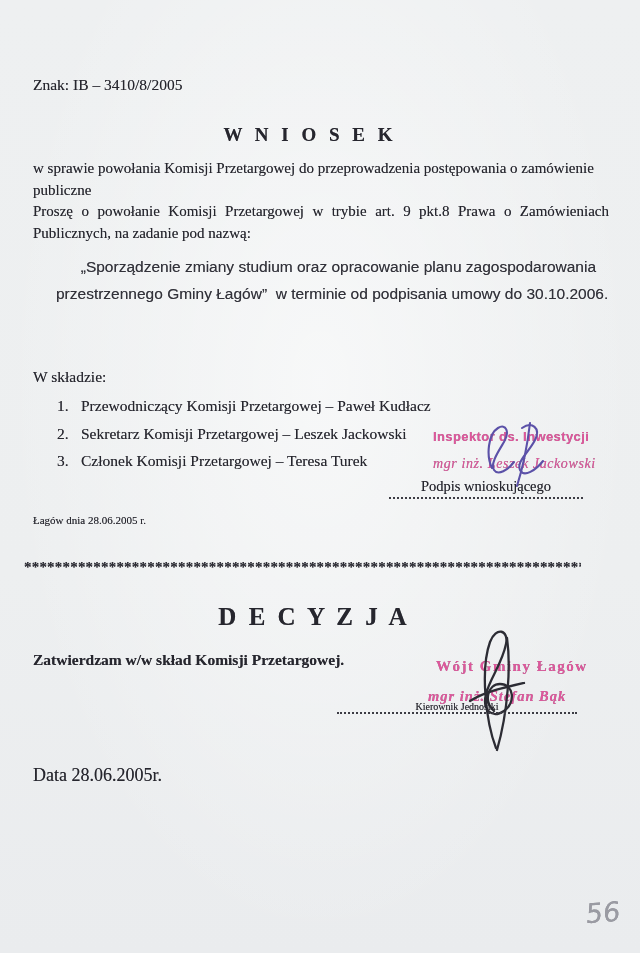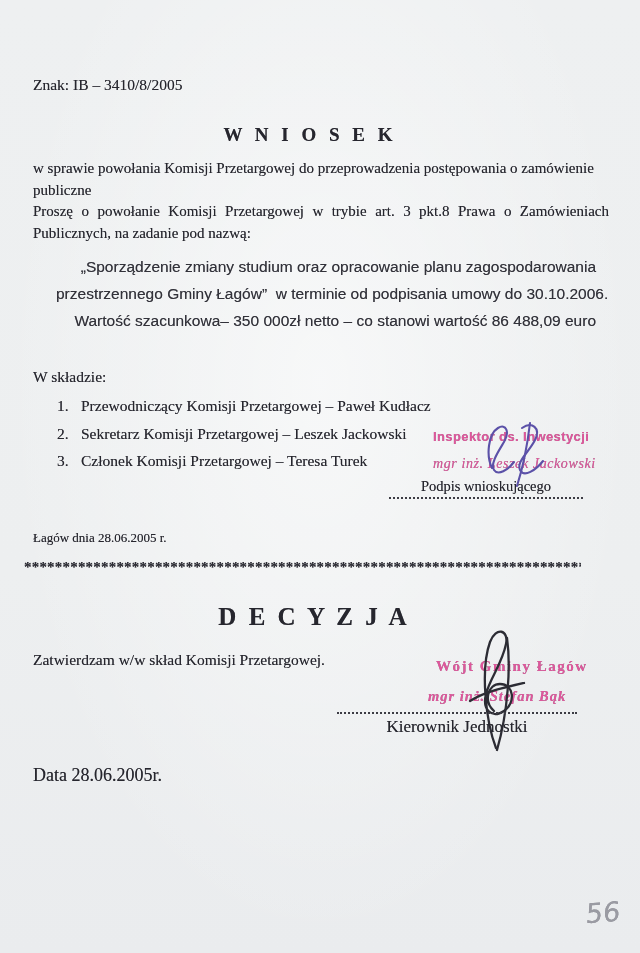--- a/index.html
+++ b/index.html
@@ -46,52 +46,51 @@
   .sig{position:absolute;}
   .sig-blue{left:478px;top:418px;color:var(--ink-blue,#5b51a8);}
   .sig-black{left:450px;top:626px;color:var(--ink-black,#2c2c34);}
   .sig svg{display:block;}
 
   .dotline{position:absolute;border-top:2px dotted #3c3c44;height:0;}
   .dotline-1{left:389px;top:497px;width:194px;}
   .dotline-2{left:337px;top:712px;width:240px;}
   .sig-label{position:absolute;text-align:center;}
   .sig-label-1{left:389px;top:478px;width:194px;font-size:14.5px;}
-  .sig-label-2{left:337px;top:717px;width:240px;font-size:17px;}
+  .sig-label-2{left:337px;top:701px;width:240px;font-size:10px;}
 
-  .place-date{position:absolute;left:33px;top:530px;font-size:13px;}
+  .place-date{position:absolute;left:33px;top:514px;font-size:11px;}
   .asterisks{position:absolute;left:24px;top:559px;width:557px;overflow:hidden;
              white-space:nowrap;font-size:15px;letter-spacing:.2px;font-weight:bold;color:#2b2b33;}
-  .zatwierdzam{position:absolute;left:33px;top:651px;font-size:15.5px;}
+  .zatwierdzam{position:absolute;left:33px;top:651px;font-size:15.5px;font-weight:bold;}
   .data-line{position:absolute;left:33px;top:765px;font-size:18px;}
 
   .page-num{position:absolute;left:586px;top:897px;font-family:"DejaVu Sans", sans-serif;
             font-size:27px;color:var(--pencil-gray,#8d8d96);
             transform:rotate(-4deg) skewX(-8deg);opacity:.85;}
 </style>
 </head>
 <body>
 
 <div class="page scan-text">
 
   <div class="znak">Znak: IB – 3410/8/2005</div>
 
   <div class="title title-wniosek">W N I O S E K</div>
 
   <div class="intro">
     <div>w sprawie powołania Komisji Przetargowej do przeprowadzenia postępowania o zamówienie</div>
     <div>publiczne</div>
-    <div class="spread">Proszę o powołanie Komisji Przetargowej w trybie art. 3 pkt.8 Prawa o Zamówieniach</div>
+    <div class="spread">Proszę o powołanie Komisji Przetargowej w trybie art. 9 pkt.8 Prawa o Zamówieniach</div>
     <div>Publicznych, na zadanie pod nazwą:</div>
   </div>
 
   <div class="task">
     <div>„Sporządzenie zmiany studium oraz opracowanie planu zagospodarowania</div>
     <div>przestrzennego Gminy Łagów”  w terminie od podpisania umowy do 30.10.2006.</div>
-    <div>Wartość szacunkowa– 350 000zł netto – co stanowi wartość 86 488,09 euro</div>
   </div>
 
   <div class="wskladzie">W składzie:</div>
 
   <div class="committee">
     <div class="row">
       <span class="num">1.</span>
       <span>Przewodniczący Komisji Przetargowej – Paweł Kudłacz</span>
     </div>
     <div class="row">

